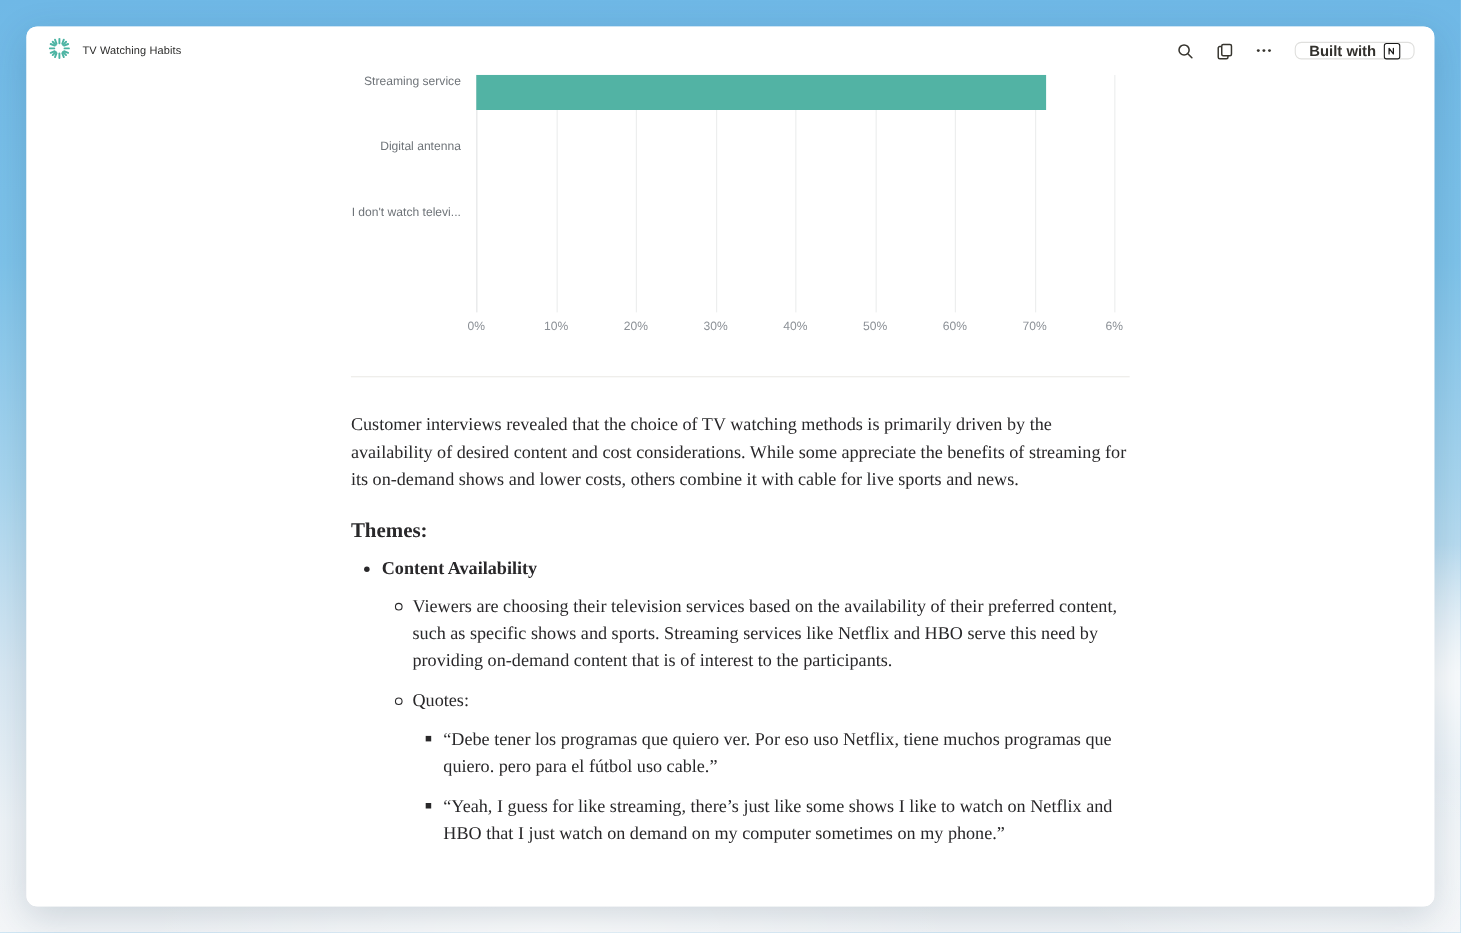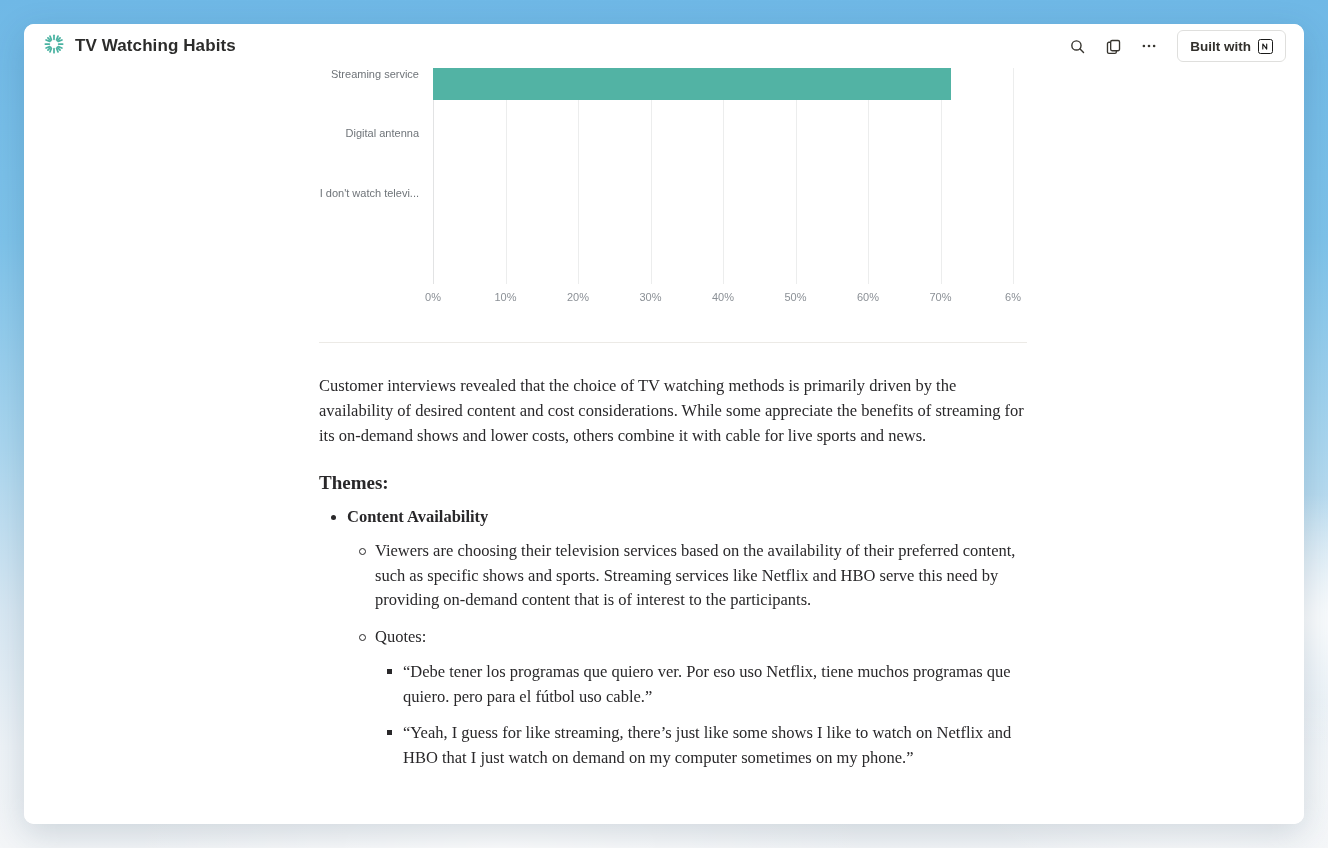--- a/index.html
+++ b/index.html
@@ -51,25 +51,24 @@
     z-index: 5;
   }
 
   .header-left {
     display: flex;
     align-items: center;
     gap: 11px;
   }
 
   #page-title-text {
-    font-size: 17px;
+    font-size: 10px;
     color: #2c2c2b;
     letter-spacing: 0.1px;
     white-space: nowrap;
-    font-weight: bold;
   }
 
   .header-right {
     margin-left: auto;
     display: flex;
     align-items: center;
     gap: 8px;
   }
 
   .icon-btn {
@@ -79,21 +78,21 @@
     align-items: center;
     justify-content: center;
     border-radius: 5px;
     cursor: pointer;
   }
 
   #built-with-button {
     display: flex;
     align-items: center;
     gap: 7px;
-    height: 32px;
+    height: 16px;
     padding: 0 12px;
     margin-left: 6px;
     border: 1px solid #dfdfdd;
     border-radius: 6px;
     background: #fff;
     cursor: pointer;
     font-size: 13.5px;
     color: #32302c;
     font-weight: 600;
     white-space: nowrap;

